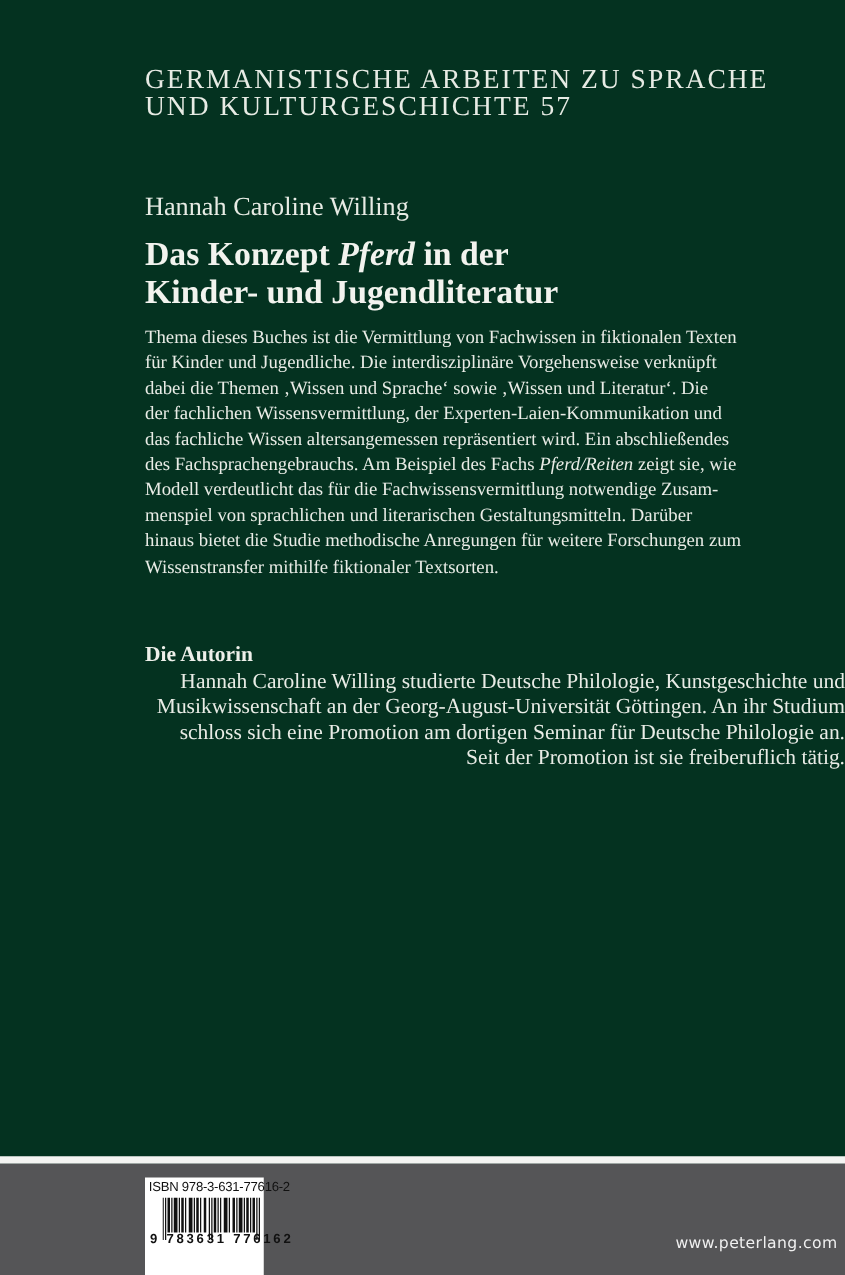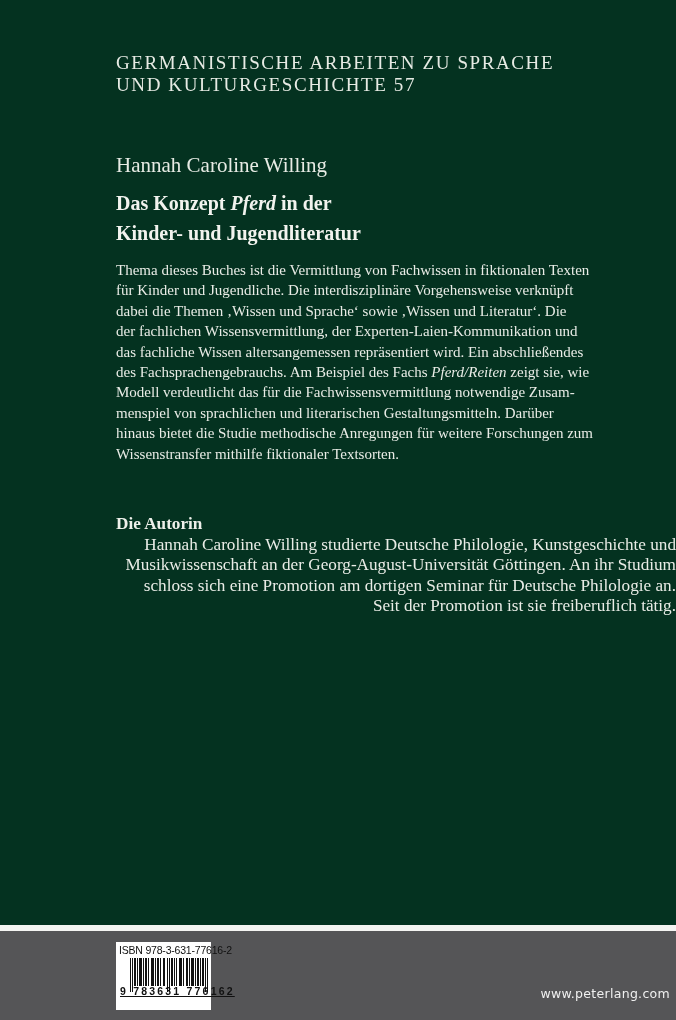--- a/index.html
+++ b/index.html
@@ -10,33 +10,33 @@
       color: #eef0ea;
       position: relative;
     }
     .cover-green {
       position: absolute; left: 0; top: 0; width: 676px; height: 925px;
       background: #043220;
     }
     .series {
       position: absolute; left: 116px; top: 52px;
       font-family: "Liberation Serif", serif;
-      font-size: 19px; letter-spacing: 1.6px; line-height: 22px;
+      font-size: 22px; letter-spacing: 1.6px; line-height: 22px;
       color: #e7ebe4;
     }
     .series div { white-space: nowrap; }
     .author {
       position: absolute; left: 116px; top: 153px;
       font-family: "Liberation Serif", serif;
       font-size: 21px; color: #e7ebe4; white-space: nowrap;
     }
     .title {
       position: absolute; left: 116px; top: 188px;
       font-family: "Liberation Serif", serif;
-      font-weight: bold; font-size: 20px; line-height: 30px;
+      font-weight: bold; font-size: 27px; line-height: 30px;
       color: #f2f3ee;
     }
     .title div { white-space: nowrap; }
     .title i { font-weight: bold; }
     .blurb {
       position: absolute; left: 116px; top: 260px; width: 560px;
       font-family: "Liberation Serif", serif;
       font-size: 15px; line-height: 20.4px; color: #e9ece6;
     }
     .blurb div, .bio div { white-space: nowrap; }
@@ -52,35 +52,35 @@
     }
     .white-stripe {
       position: absolute; left: 0; top: 925px; width: 676px; height: 6px;
       background: #f4f4f2;
     }
     .gray-band {
       position: absolute; left: 0; top: 931px; width: 676px; height: 89px;
       background: #555557;
     }
     .barcode-box {
-      position: absolute; left: 116px; top: 942px; width: 95px; height: 68px;
+      position: absolute; left: 116px; top: 942px; width: 95px; height: 78px;
       background: #ffffff;
     }
     .isbn-text {
       position: absolute; left: 3px; top: 2px;
       font-family: "Liberation Sans", sans-serif;
       font-size: 10.5px; color: #111; white-space: nowrap; letter-spacing: -0.2px;
     }
     .bars {
       position: absolute; left: 14px; top: 16px; width: 78px; height: 34px;
     }
     .barcode-digits {
       position: absolute; left: 4px; top: 43px; width: 90px;
       font-family: "Liberation Sans", sans-serif; font-weight: bold;
-      font-size: 10.5px; color: #111; white-space: nowrap; letter-spacing: 2.2px; text-decoration: underline;
+      font-size: 10.5px; color: #111; white-space: nowrap; letter-spacing: 2.2px;
     }
     .url {
       position: absolute; right: 6px; top: 986px;
       font-family: "DejaVu Sans", sans-serif;
       font-size: 12.5px; color: #f0f0f0; letter-spacing: 0.3px; white-space: nowrap; margin-left: 40px;
     }
   </style>
 </head>
 <body>
 

